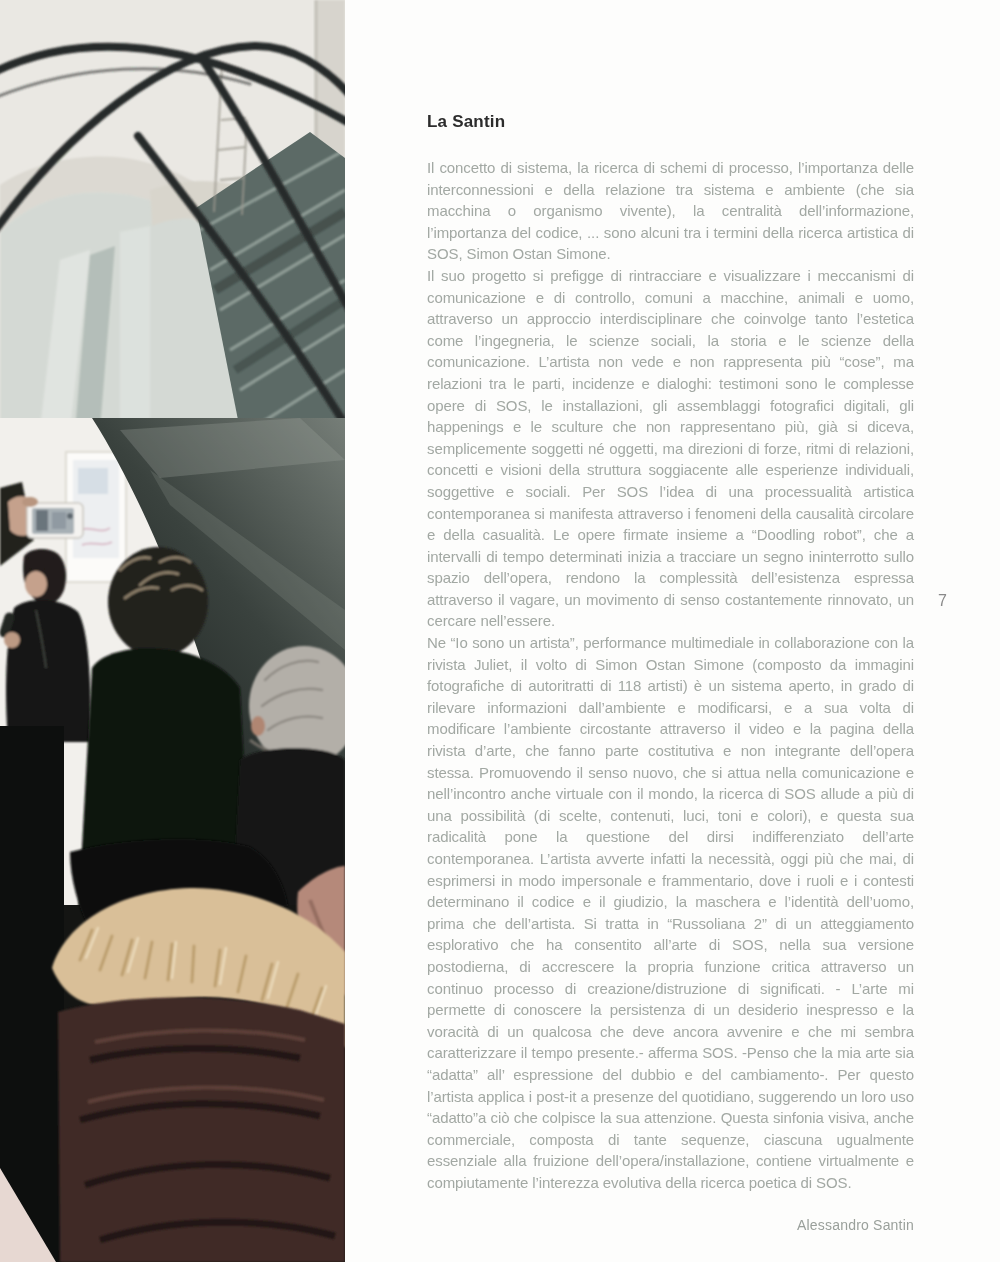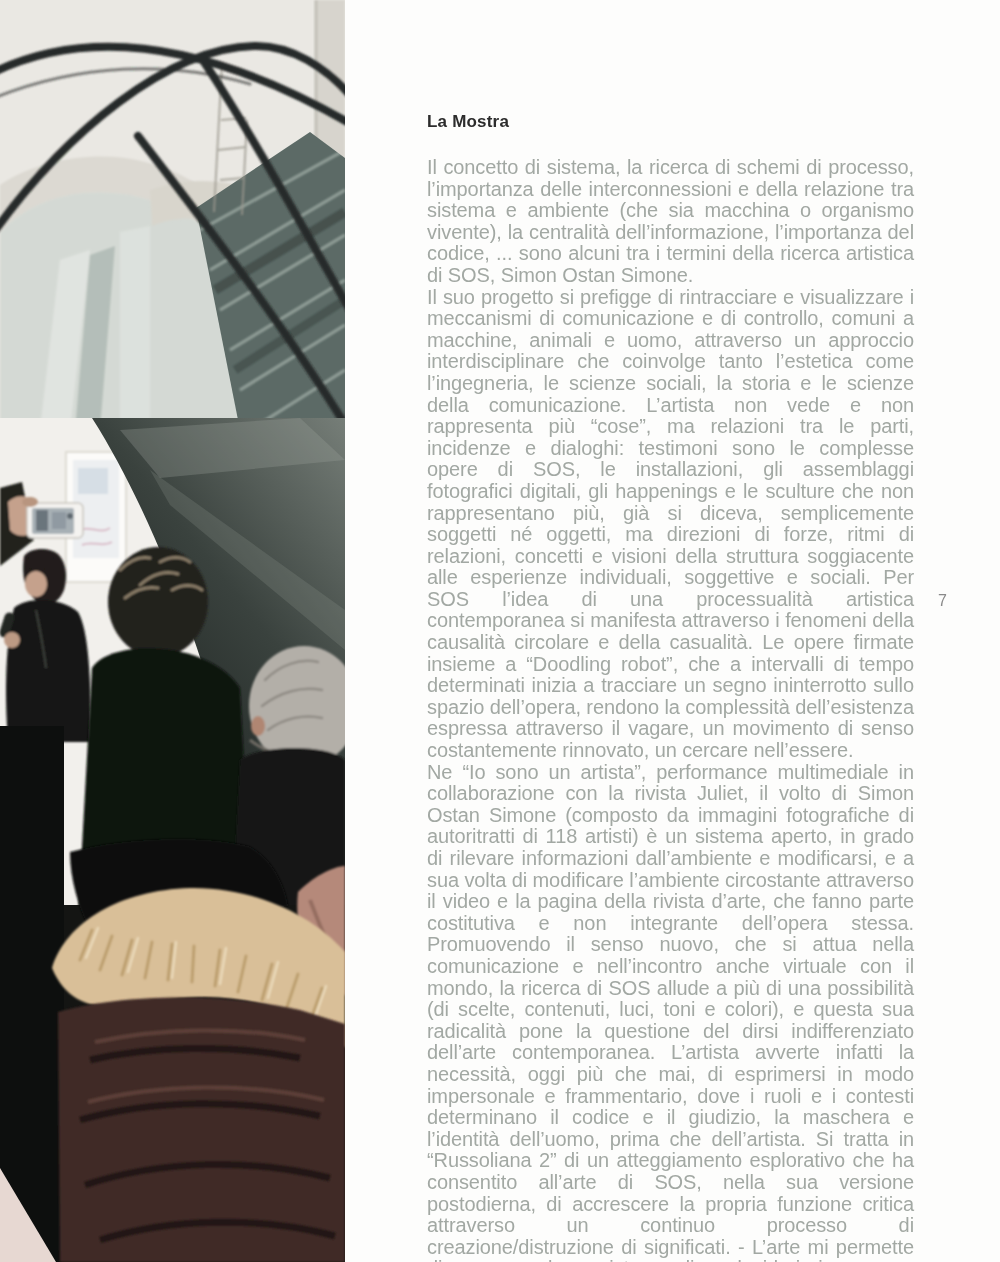--- a/index.html
+++ b/index.html
@@ -7,21 +7,21 @@
     position:relative;width:1000px;height:1262px;overflow:hidden;
     background:#fdfdfc;font-family:"Liberation Sans",sans-serif;
   }
   .photo{position:absolute;left:0;top:0;width:345px;height:1262px;margin:0;}
   .photo svg{display:block;width:345px;height:1262px;}
   .content{position:absolute;left:427px;top:112px;width:487px;}
   .content h1{
     margin:0 0 25px 0;font-size:17px;font-weight:bold;color:#2c2c2c;letter-spacing:.2px;
   }
   .content p{
-    margin:0;font-size:20px;line-height:21.6px;text-align:justify;
+    margin:0;font-size:15px;line-height:21.6px;text-align:justify;
     color:#a2a8a3;letter-spacing:-.1px;
   }
   .signature{
     margin-top:23px;text-align:right;font-size:14px;color:#9aa09b;letter-spacing:.2px;
   }
   .page-number{position:absolute;left:938px;top:592px;font-size:16px;color:#8a8a8a;}
 </style>
 </head>
 <body>
 
@@ -201,21 +201,21 @@
           <path d="M95,1042 C160,1028 240,1026 305,1040"></path>
           <path d="M88,1102 C158,1084 248,1082 324,1100"></path>
         </g>
       </g>
 
       <path fill="#e7d8d2" d="M0,1168 L56,1262 L0,1262 Z"></path>
     </svg>
   </figure>
 
   <main class="content">
-    <h1>La Mostra</h1>
+    <h1>La Santin</h1>
     <p>Il concetto di sistema, la ricerca di schemi di processo, l’importanza delle interconnessioni e della relazione tra sistema e ambiente (che sia macchina o organismo vivente), la centralità dell’informazione, l’importanza del codice, ... sono alcuni tra i termini della ricerca artistica di SOS, Simon Ostan Simone.</p>
     <p>Il suo progetto si prefigge di rintracciare e visualizzare i meccanismi di comunicazione e di controllo, comuni a macchine, animali e uomo, attraverso un approccio interdisciplinare che coinvolge tanto l’estetica come l’ingegneria, le scienze sociali, la storia e le scienze della comunicazione. L’artista non vede e non rappresenta più “cose”, ma relazioni tra le parti, incidenze e dialoghi: testimoni sono le complesse opere di SOS, le installazioni, gli assemblaggi fotografici digitali, gli happenings e le sculture che non rappresentano più, già si diceva, semplicemente soggetti né oggetti, ma direzioni di forze, ritmi di relazioni, concetti e visioni della struttura soggiacente alle esperienze individuali, soggettive e sociali. Per SOS l’idea di una processualità artistica contemporanea si manifesta attraverso i fenomeni della causalità circolare e della casualità. Le opere firmate insieme a “Doodling robot”, che a intervalli di tempo determinati inizia a tracciare un segno ininterrotto sullo spazio dell’opera, rendono la complessità dell’esistenza espressa attraverso il vagare, un movimento di senso costantemente rinnovato, un cercare nell’essere.</p>
     <p>Ne “Io sono un artista”, performance multimediale in collaborazione con la rivista Juliet, il volto di Simon Ostan Simone (composto da immagini fotografiche di autoritratti di 118 artisti) è un sistema aperto, in grado di rilevare informazioni dall’ambiente e modificarsi, e a sua volta di modificare l’ambiente circostante attraverso il video e la pagina della rivista d’arte, che fanno parte costitutiva e non integrante dell’opera stessa. Promuovendo il senso nuovo, che si attua nella comunicazione e nell’incontro anche virtuale con il mondo, la ricerca di SOS allude a più di una possibilità (di scelte, contenuti, luci, toni e colori), e questa sua radicalità pone la questione del dirsi indifferenziato dell’arte contemporanea. L’artista avverte infatti la necessità, oggi più che mai, di esprimersi in modo impersonale e frammentario, dove i ruoli e i contesti determinano il codice e il giudizio, la maschera e l’identità dell’uomo, prima che dell’artista. Si tratta in “Russoliana 2” di un atteggiamento esplorativo che ha consentito all’arte di SOS, nella sua versione postodierna, di accrescere la propria funzione critica attraverso un continuo processo di creazione/distruzione di significati. - L’arte mi permette di conoscere la persistenza di un desiderio inespresso e la voracità di un qualcosa che deve ancora avvenire e che mi sembra caratterizzare il tempo presente.- afferma SOS. -Penso che la mia arte sia “adatta” all’ espressione del dubbio e del cambiamento-. Per questo l’artista applica i post-it a presenze del quotidiano, suggerendo un loro uso “adatto”a ciò che colpisce la sua attenzione. Questa sinfonia visiva, anche commerciale, composta di tante sequenze, ciascuna ugualmente essenziale alla fruizione dell’opera/installazione, contiene virtualmente e compiutamente l’interezza evolutiva della ricerca poetica di SOS.</p>
     <div class="signature">Alessandro Santin</div>
   </main>
 
   <div class="page-number">7</div>
 
 </div>
 

